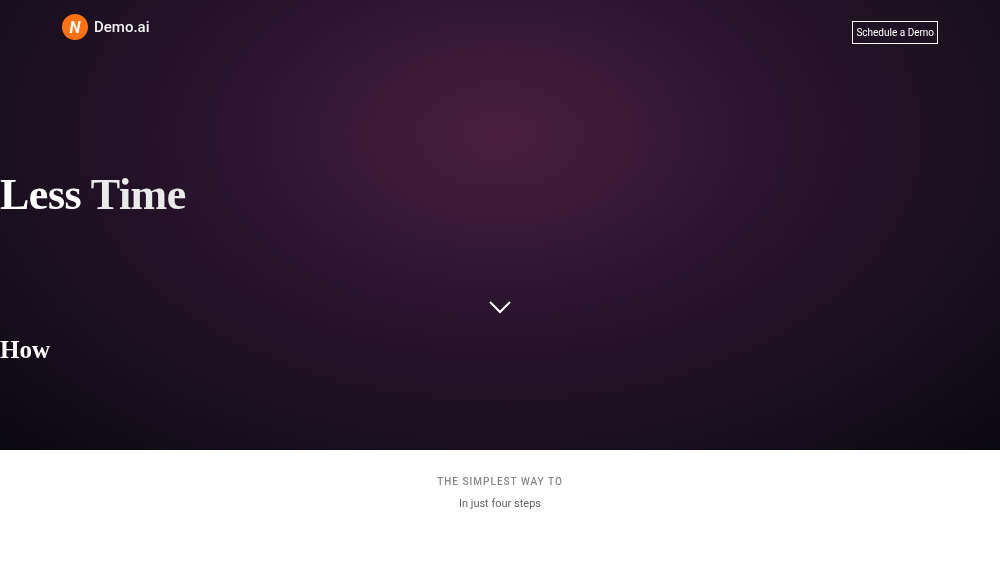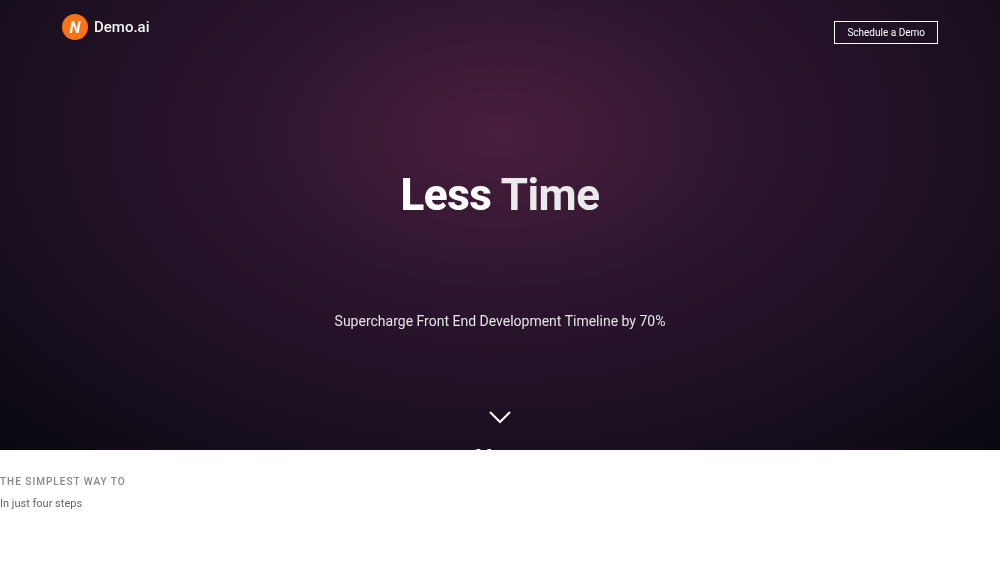--- a/index.html
+++ b/index.html
@@ -46,29 +46,30 @@
     }
     .logo-text {
       font-size: 15px;
       font-weight: 500;
       color: #f3f3f3;
     }
     .demo-button {
       border: 1px solid #fff;
       background: transparent;
       color: #fff;
-      padding: 5px 12px;
+      padding: 5px 3px;
       font-size: 10px;
       cursor: pointer;
       font-family: inherit;
       margin-top: 11px;
     }
     .hero-content {
-      text-align: center;
+      text-align: left;
       padding-top: 115px;
+      font-family: Liberation Serif, serif;
     }
     .hero-title {
       font-size: 44px;
       font-weight: 800;
       letter-spacing: -0.5px;
     }
     .hero-title-bold {
       font-weight: 800;
     }
     .hero-title-light {
@@ -96,21 +97,21 @@
       height: 100%;
     }
     .how-title {
       font-size: 25px;
       font-weight: 700;
       margin-top: 22px;
       color: #fff;
     }
     .section2 {
       background: #fff;
-      text-align: left;
+      text-align: center;
       padding-top: 26px;
     }
     .eyebrow {
       font-size: 10px;
       letter-spacing: 1px;
       color: #888;
       font-weight: 500;
       text-transform: uppercase;
     }
     .section2-title {
@@ -136,21 +137,20 @@
       </div>
       <span class="logo-text">Demo.ai</span>
     </div>
     <button class="demo-button">Schedule a Demo</button>
   </div>
 
   <div class="hero-content">
     <h1 class="hero-title">
       <span class="hero-title-bold">Less</span><span class="hero-title-light"> Time</span>
     </h1>
-    <p class="hero-subtitle">Supercharge Front End Development Timeline by 70%</p>
     <div class="chevron-wrap">
       <div class="chevron-down">
         <svg viewBox="0 0 24 14" fill="none" stroke="#fff" stroke-width="2">
           <polyline points="2,2 12,12 22,2"></polyline>
         </svg>
       </div>
     </div>
     <h2 class="how-title">How</h2>
   </div>
 </div>

